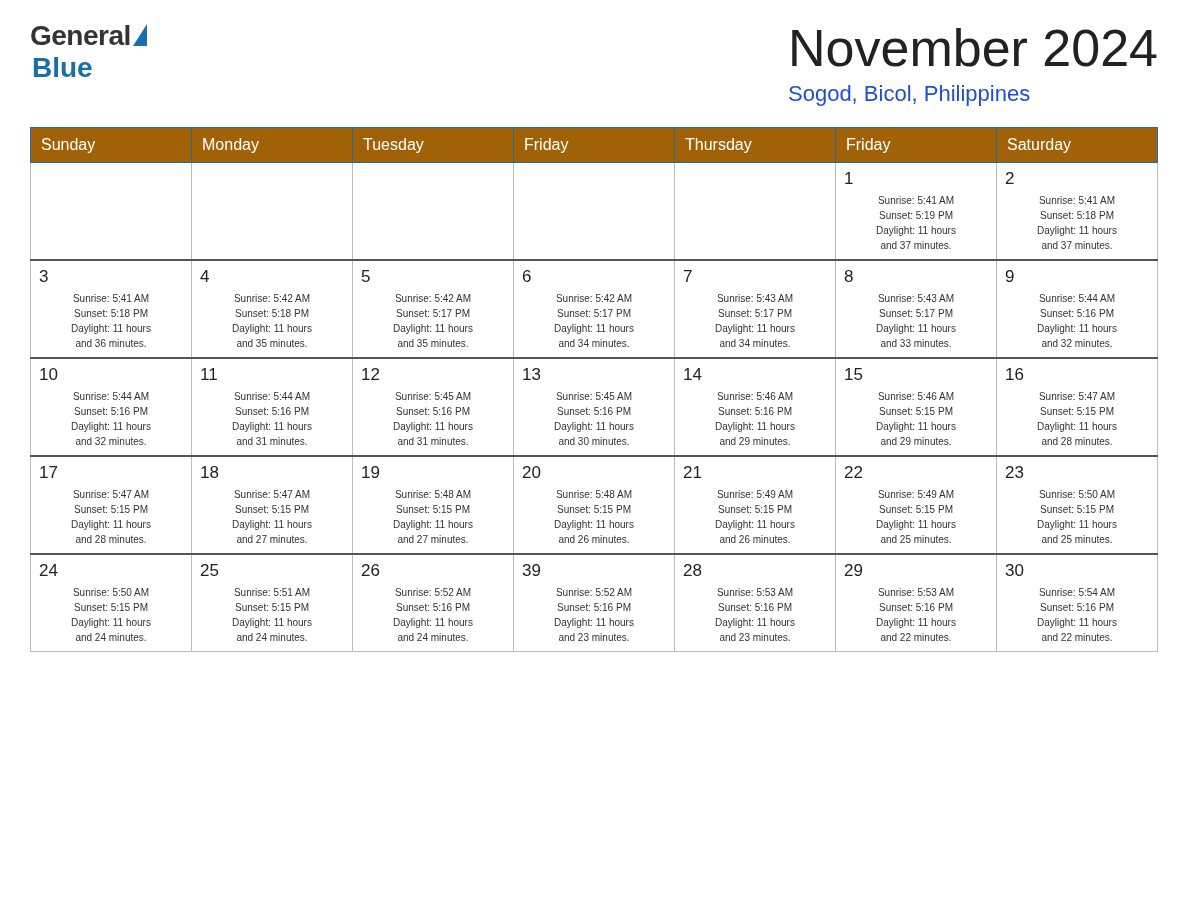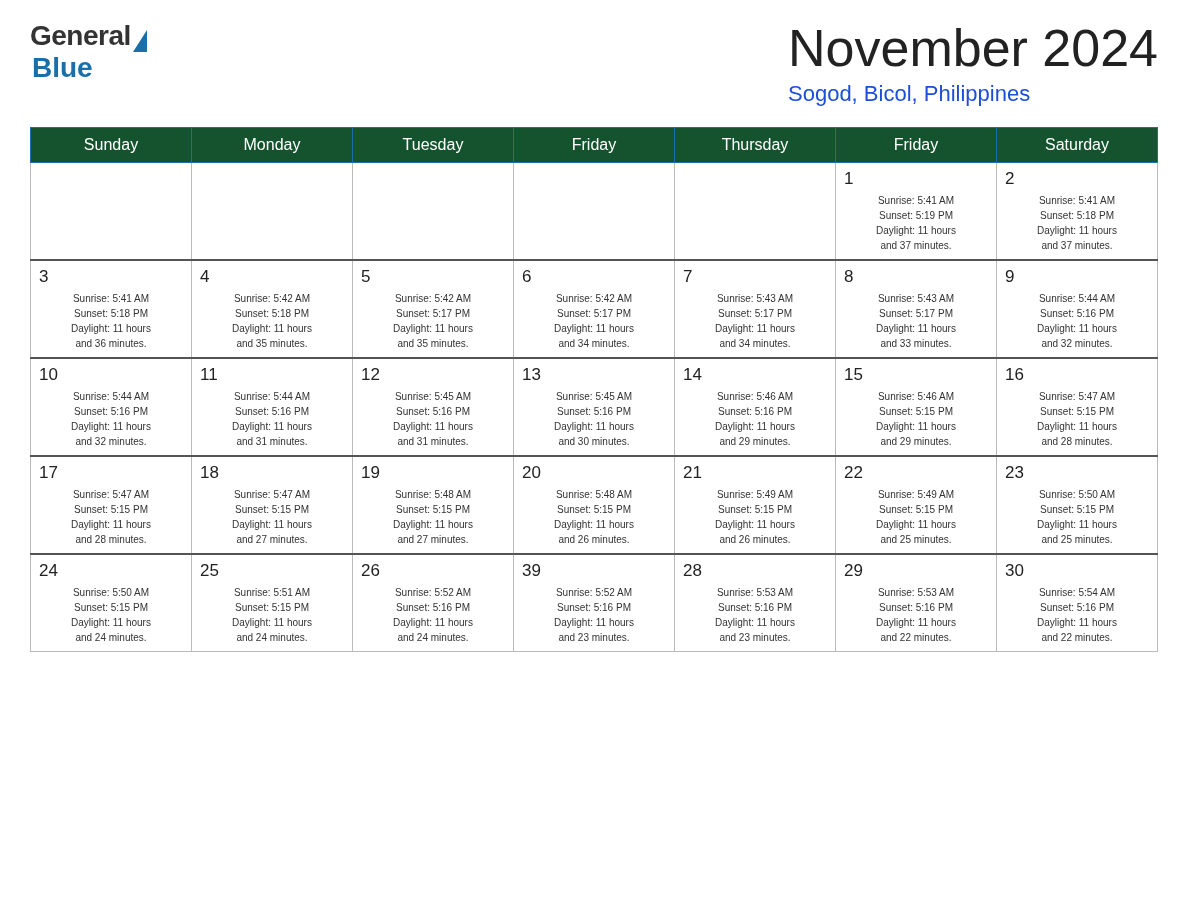--- a/index.html
+++ b/index.html
@@ -16,21 +16,21 @@
       align-items: flex-start;
       margin-bottom: 20px;
     }
     .logo {
       display: flex;
       flex-direction: column;
       align-items: flex-start;
     }
     .logo-top {
       display: flex;
-      align-items: flex-end;
+      align-items: flex-start;
     }
     .logo-general {
       font-size: 28px;
       font-weight: bold;
       color: #333;
       letter-spacing: -0.5px;
     }
     .logo-triangle {
       width: 0;
       height: 0;
@@ -59,26 +59,26 @@
       font-size: 22px;
       color: #1d4ed8;
       margin-top: 4px;
     }
     .calendar {
       width: 100%;
       border-collapse: collapse;
       border: 1px solid #999;
     }
     .calendar th {
-      background-color: #14532d;
+      background-color: #a16207;
       color: #fff;
       font-size: 16px;
       font-weight: normal;
       padding: 8px 10px;
-      text-align: center;
+      text-align: left;
       border: 1px solid #1a6fa8;
     }
     .calendar td {
       width: calc(100% / 7);
       vertical-align: top;
       padding: 6px 8px;
       border: 1px solid #bbb;
       min-height: 100px;
       font-size: 12.5px;
       color: #333;

